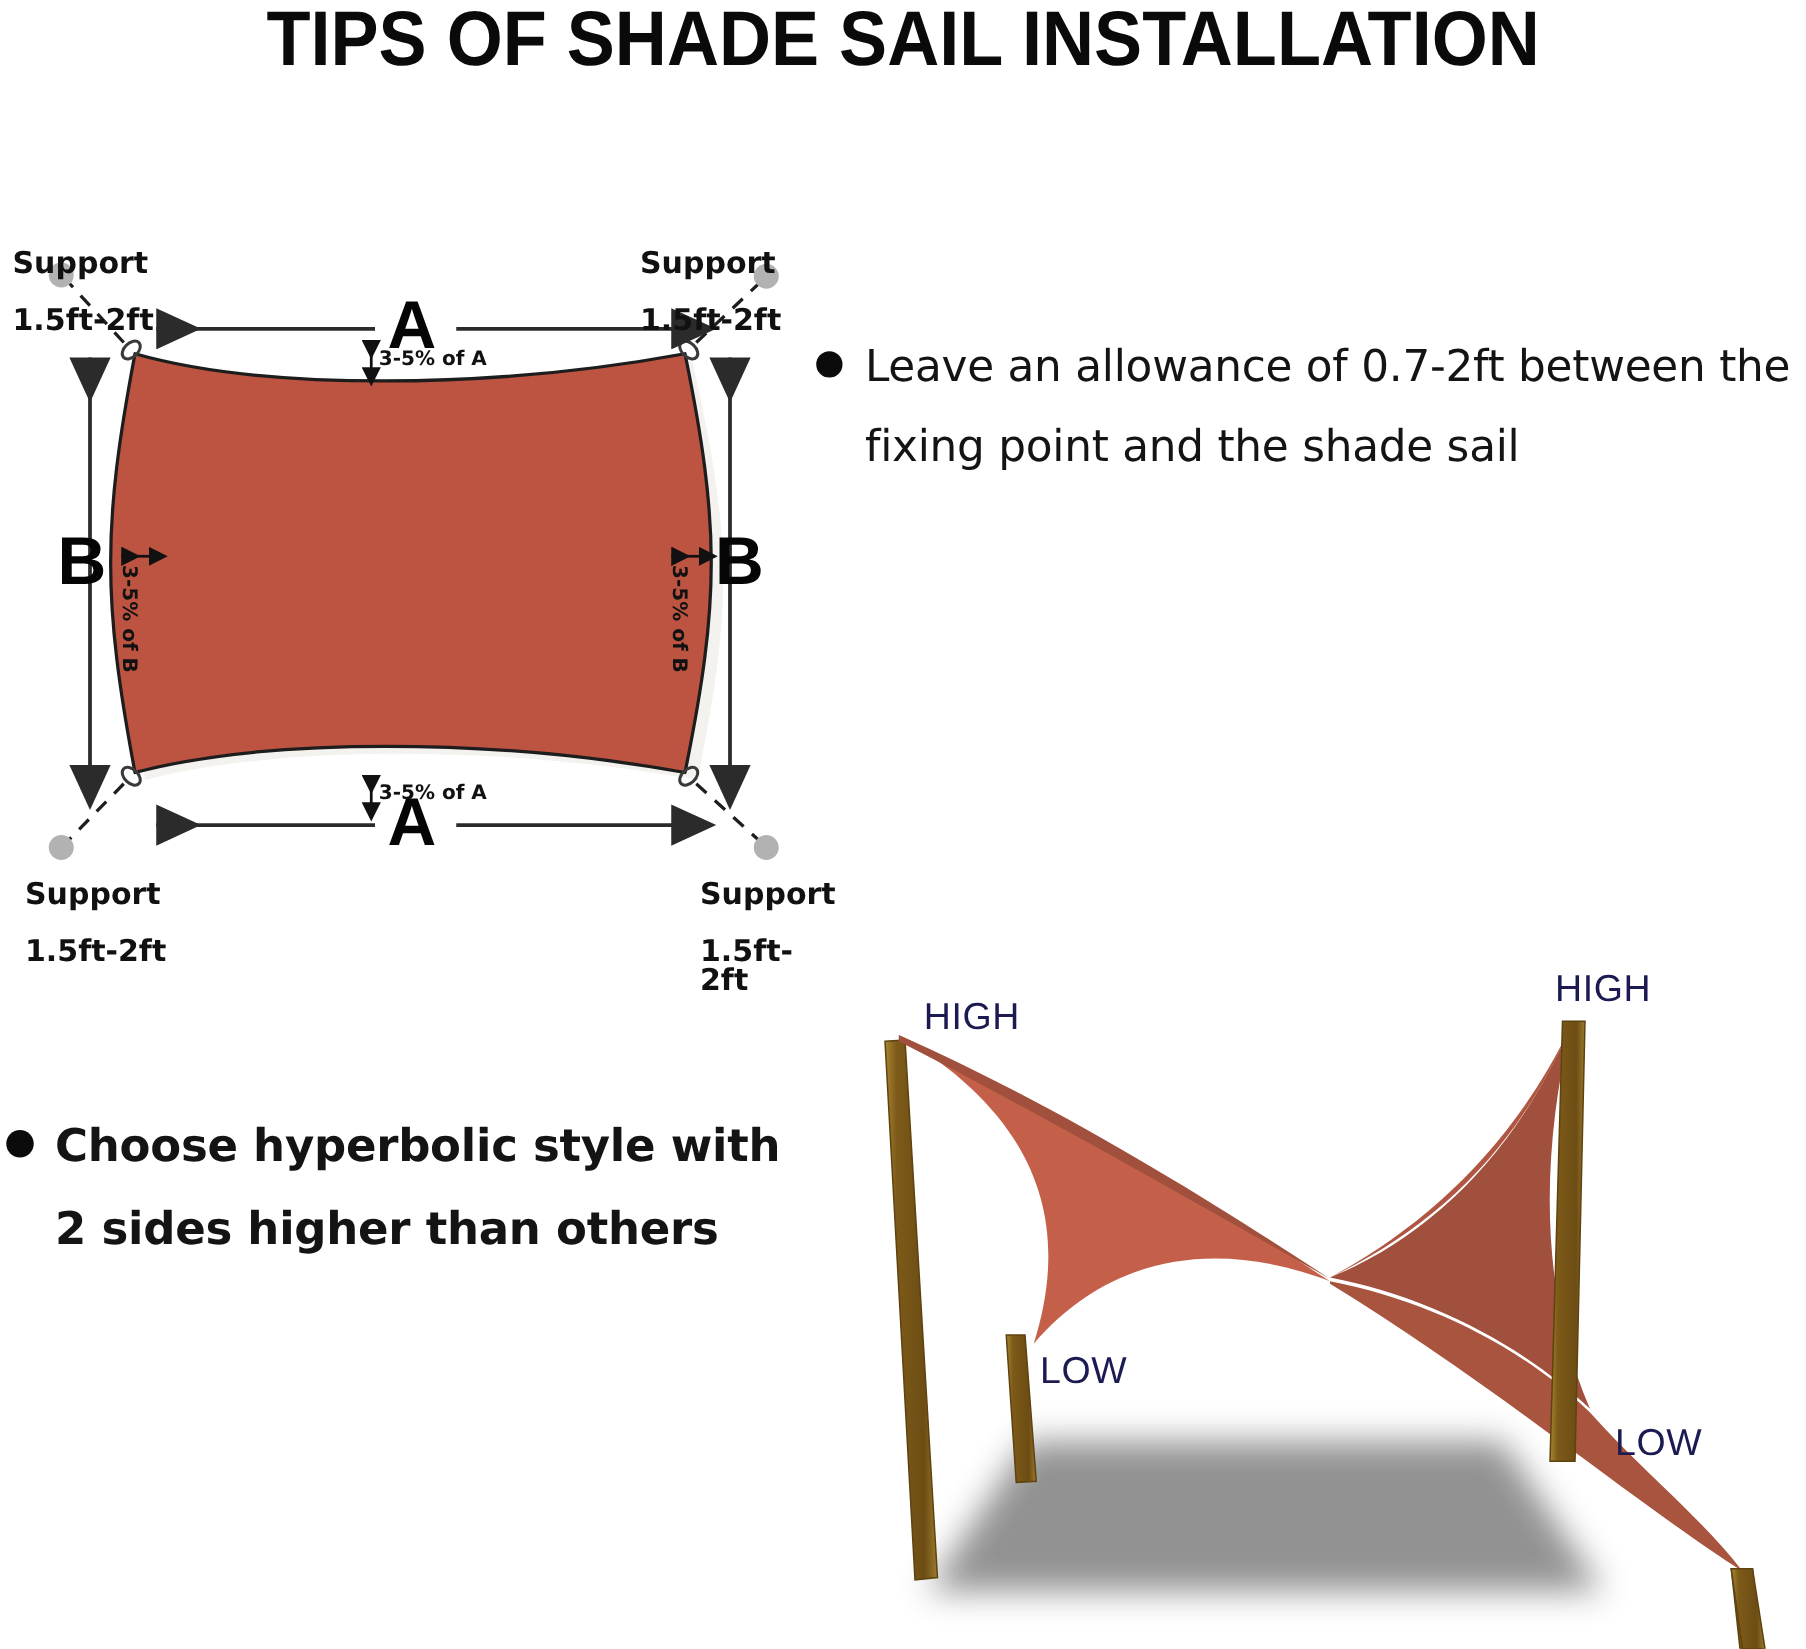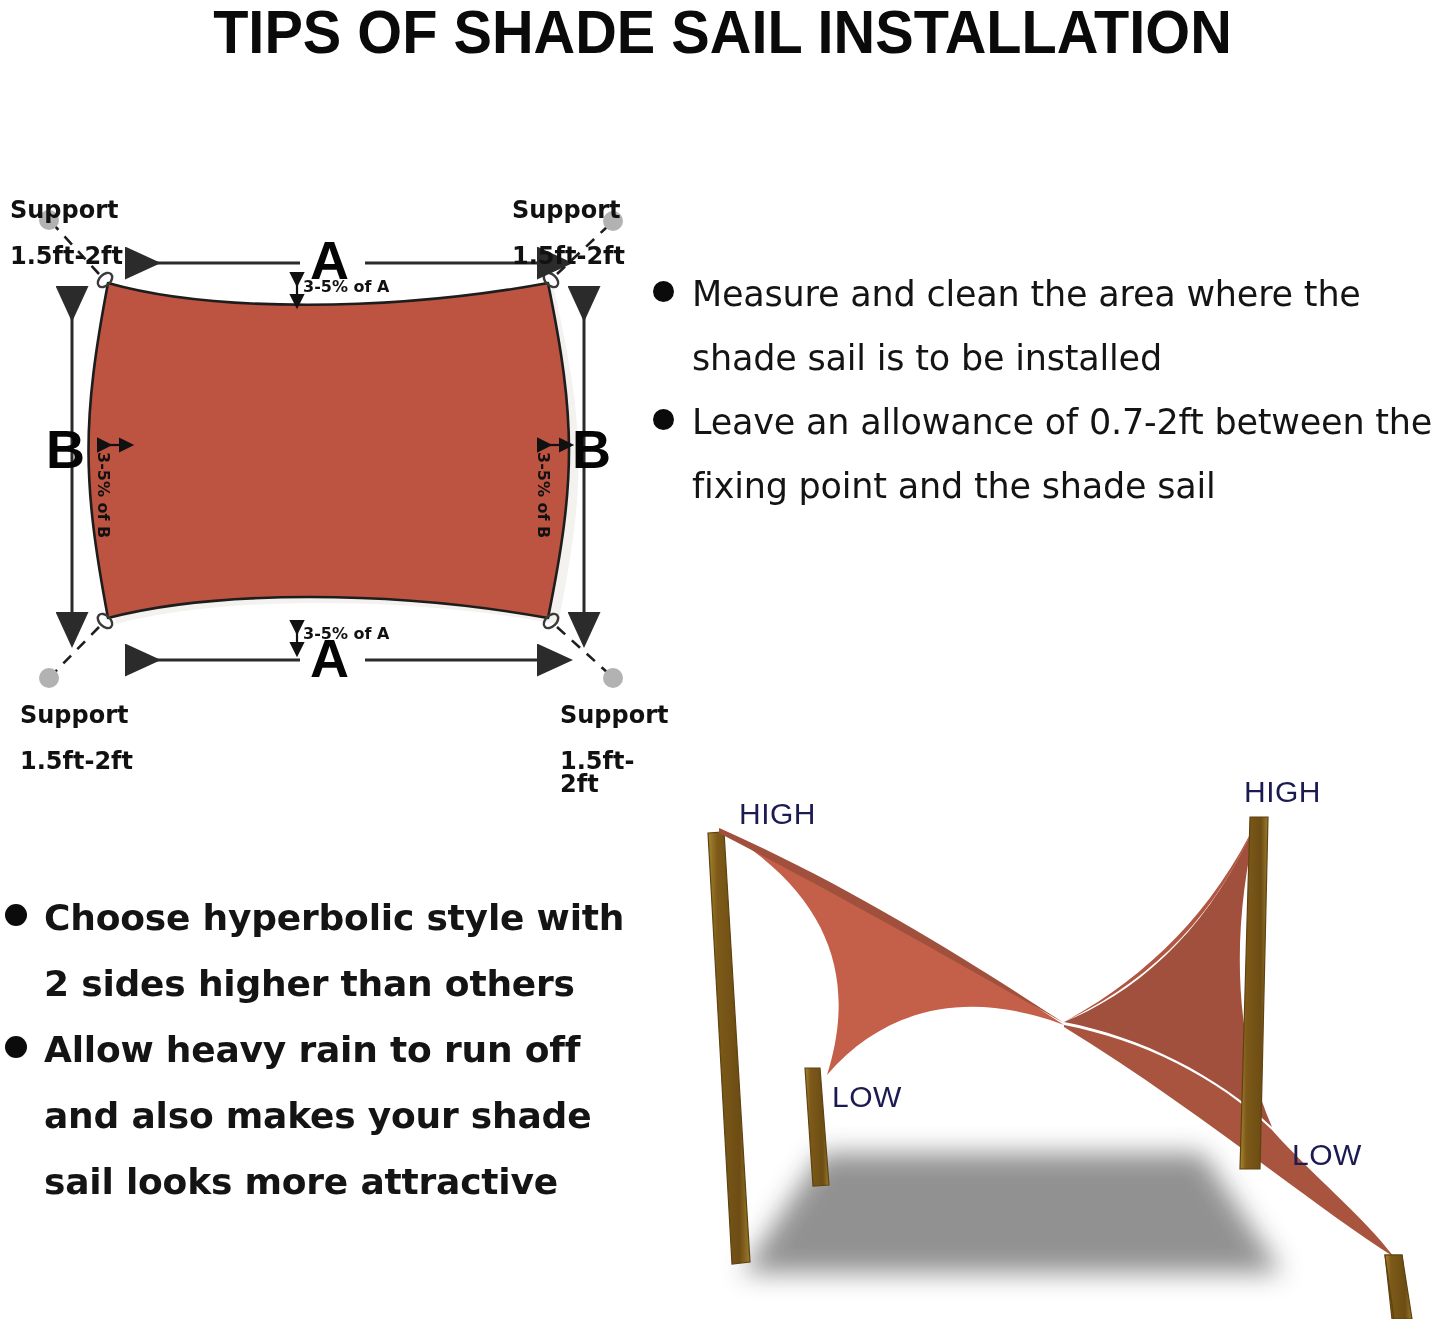--- a/index.html
+++ b/index.html
@@ -218,36 +218,28 @@
 
   <div class="pct-label" style="left:303px; top:127px;">3-5% of A</div>
   <div class="pct-label" style="left:303px; top:474px;">3-5% of A</div>
   <div class="pct-label vert" style="left:113px; top:302px;">3-5% of B</div>
   <div class="pct-label vert" style="left:553px; top:302px;">3-5% of B</div>
 </div>
 
 <div class="panel" id="tips-list">
   <div class="bullet-row">
     <span class="bullet-dot"></span>
-    <span class="bullet-text">Measure and clean the area where the shade sail is to be installed</span>
-  </div>
-  <div class="bullet-row">
-    <span class="bullet-dot"></span>
     <span class="bullet-text">Leave an allowance of 0.7-2ft between the fixing point and the shade sail</span>
   </div>
 </div>
 
 <div class="panel" id="style-list">
   <div class="bullet-row">
     <span class="bullet-dot"></span>
     <span class="bullet-text">Choose hyperbolic style with 2 sides higher than others</span>
-  </div>
-  <div class="bullet-row">
-    <span class="bullet-dot"></span>
-    <span class="bullet-text">Allow heavy rain to run off and also makes your shade sail looks more attractive</span>
   </div>
 </div>
 
 <div class="panel" id="hypar-scene">
 
   <svg width="773" height="544" viewBox="0 0 773 544">
     <defs>
       <filter id="softShadow" x="-30%" y="-40%" width="160%" height="190%">
         <feGaussianBlur stdDeviation="13"></feGaussianBlur>
       </filter>

